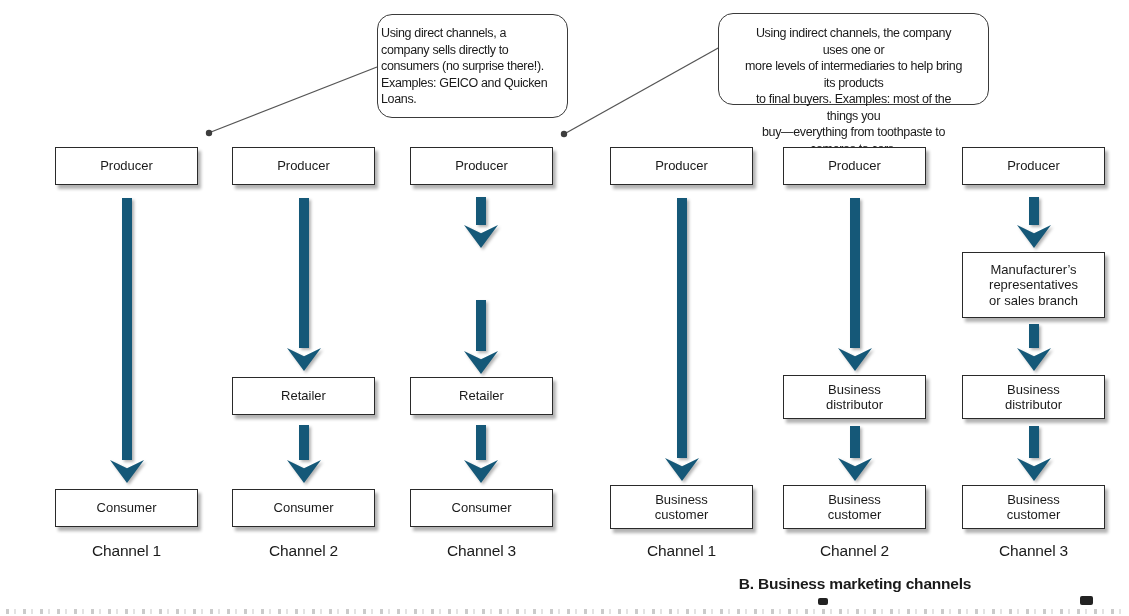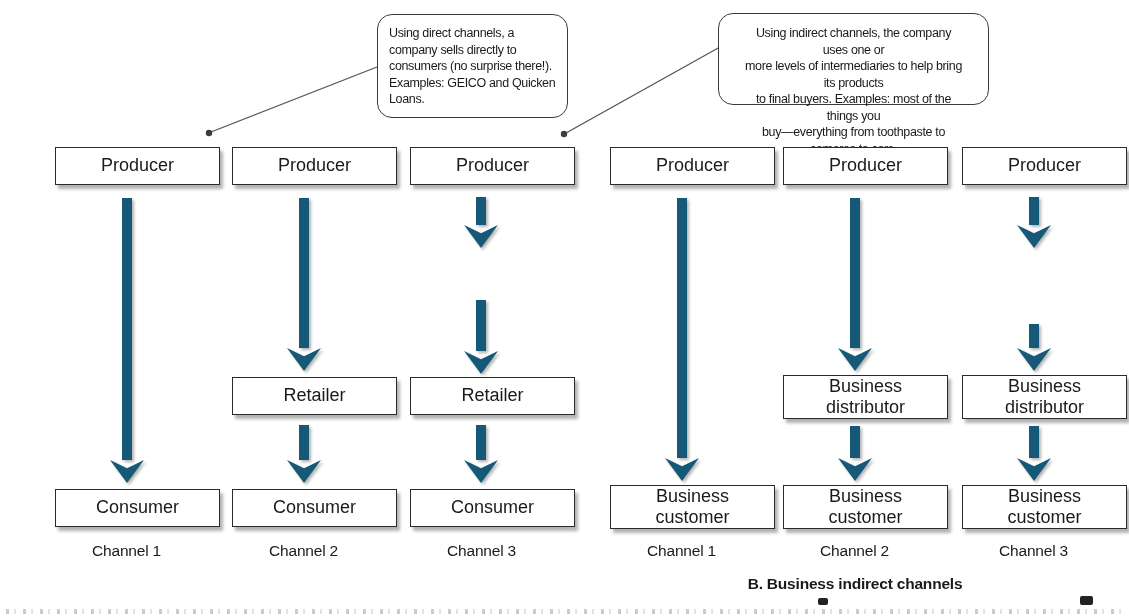--- a/index.html
+++ b/index.html
@@ -13,27 +13,27 @@
   .canvas{
     position:relative;width:1129px;height:616px;background:#fff;overflow:hidden;
     font-family:"Liberation Sans","DejaVu Sans",sans-serif;color:var(--text);
   }
   .overlay{position:absolute;left:0;top:0;pointer-events:none;}
   .callout{
     position:absolute;background:#fff;border:1.6px solid var(--callout-border);
     border-radius:15px;font-size:12.5px;line-height:1.32;letter-spacing:-0.35px;
     white-space:pre-line;box-sizing:border-box;
   }
-  .callout-1{left:377px;top:14px;width:191px;height:104px;padding:10px 11px;}
+  .callout-1{left:377px;top:14px;width:191px;height:104px;padding:10px 3px;}
   .callout-2{left:718px;top:13px;width:271px;height:92px;padding:11px 23px;text-align:center;}
   .box{
-    position:absolute;width:165px;background:#fff;border:1.6px solid var(--box-border);
+    position:absolute;width:143px;background:#fff;border:1.6px solid var(--box-border);
     box-shadow:3px 4px 3px rgba(0,0,0,0.30);
     display:flex;align-items:center;justify-content:center;text-align:center;
-    font-size:18px;line-height:1.18;white-space:pre-line;box-sizing:border-box;
+    font-size:13px;line-height:1.18;white-space:pre-line;box-sizing:border-box;
   }
   .h1{height:38px}.h2{height:44px}.h3{height:66px}
   .arrow{
     position:absolute;width:34px;display:flex;flex-direction:column;align-items:center;
     filter:drop-shadow(2px 2px 1.5px rgba(0,0,0,0.30));
   }
   .shaft{width:10px;background:var(--arrow);}
   .head{width:34px;height:23px;background:var(--arrow);clip-path:polygon(0 0,50% 36%,100% 0,50% 100%);}
   .channel-label{
     position:absolute;width:143px;top:542px;text-align:center;
@@ -76,20 +76,23 @@
   <div class="box h1" style="left:410px;top:147px">Producer</div>
   <div class="box h1" style="left:232px;top:377px">Retailer</div>
   <div class="box h1" style="left:410px;top:377px">Retailer</div>
   <div class="box h1" style="left:55px;top:489px">Consumer</div>
   <div class="box h1" style="left:232px;top:489px">Consumer</div>
   <div class="box h1" style="left:410px;top:489px">Consumer</div>
 
   <div class="box h1" style="left:610px;top:147px">Producer</div>
   <div class="box h1" style="left:783px;top:147px">Producer</div>
   <div class="box h1" style="left:962px;top:147px">Producer</div>
+  <div class="box h3" style="left:962px;top:252px">Manufacturer’s
+representatives
+or sales branch</div>
   <div class="box h2" style="left:783px;top:375px">Business
 distributor</div>
   <div class="box h2" style="left:962px;top:375px">Business
 distributor</div>
   <div class="box h2" style="left:610px;top:485px">Business
 customer</div>
   <div class="box h2" style="left:783px;top:485px">Business
 customer</div>
   <div class="box h2" style="left:962px;top:485px">Business
 customer</div>
@@ -143,19 +146,19 @@
       <div class="head"></div>
     </div>
 
   <div class="channel-label" style="left:55px">Channel 1</div>
   <div class="channel-label" style="left:232px">Channel 2</div>
   <div class="channel-label" style="left:410px">Channel 3</div>
   <div class="channel-label" style="left:610px">Channel 1</div>
   <div class="channel-label" style="left:783px">Channel 2</div>
   <div class="channel-label" style="left:962px">Channel 3</div>
 
-  <div class="section-title" style="left:675px">B. Business indirect channels</div>
+  <div class="section-title" style="left:675px">B. Business marketing channels</div>
 
   <div class="cropped-line"></div>
   <div class="crop-mark" style="left:818px;top:598px;width:10px;height:7px"></div>
   <div class="crop-mark" style="left:1080px;top:596px;width:13px;height:9px"></div>
 
 </div>
 
 </body></html>

